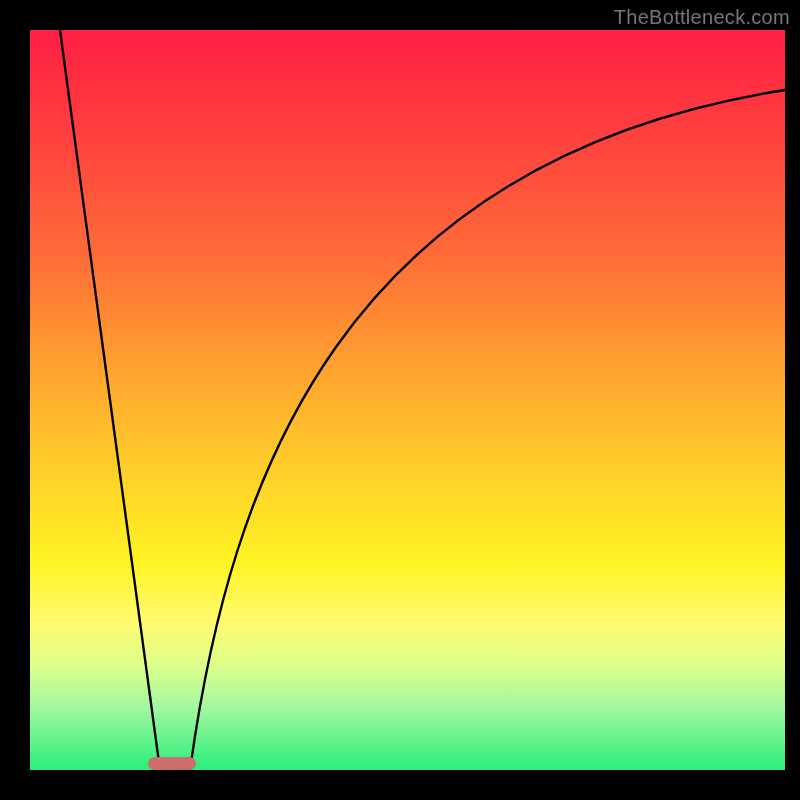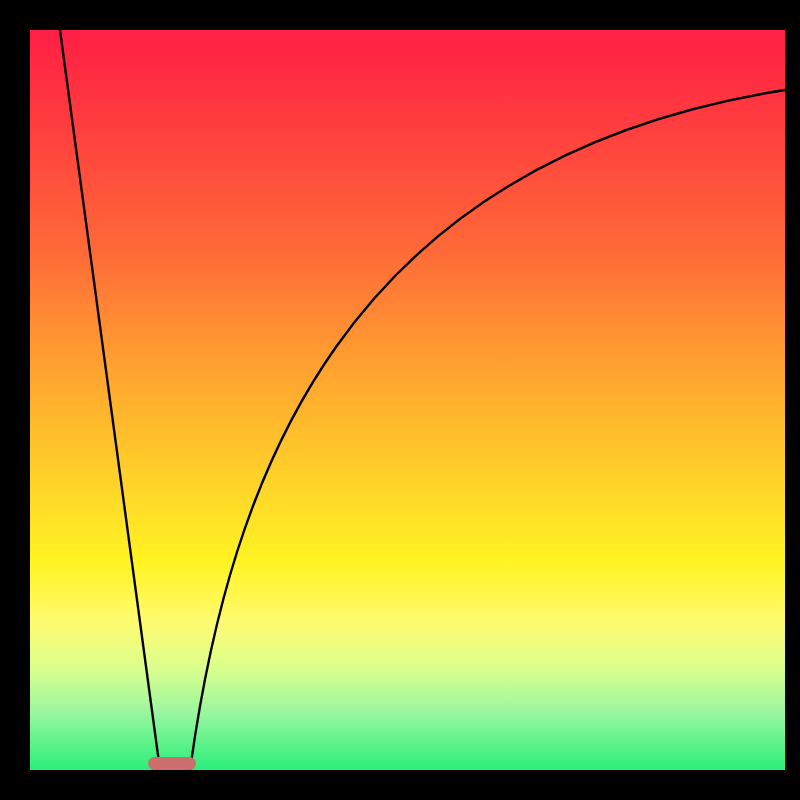--- a/index.html
+++ b/index.html
@@ -59,20 +59,21 @@
   .marker {
     position: absolute;
     background: #cc6f6c;
     border-radius: 10px;
   }
 </style>
 </head>
 <body>
 
 <div class="frame">
+  <div class="watermark">TheBottleneck.com</div>
 
   <div class="plot">
     <svg class="curve" viewBox="0 0 755 740" preserveAspectRatio="none">
       <line y1="0" x2="130" y2="740" stroke="#000" stroke-width="2.4" x1="30"></line>
       <path fill="none" stroke="#000" stroke-width="2.4" d="M 160 740 C 200 450, 310 130, 755 60"></path>
     </svg>
 
     <div class="marker" style="left:118px;top:727px;width:48px;height:13px;"></div>
   </div>
 </div>

